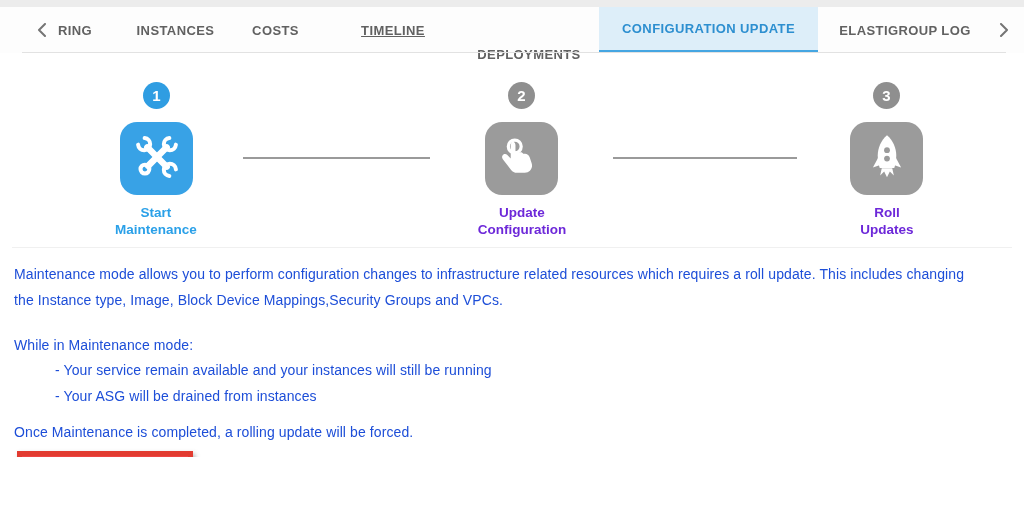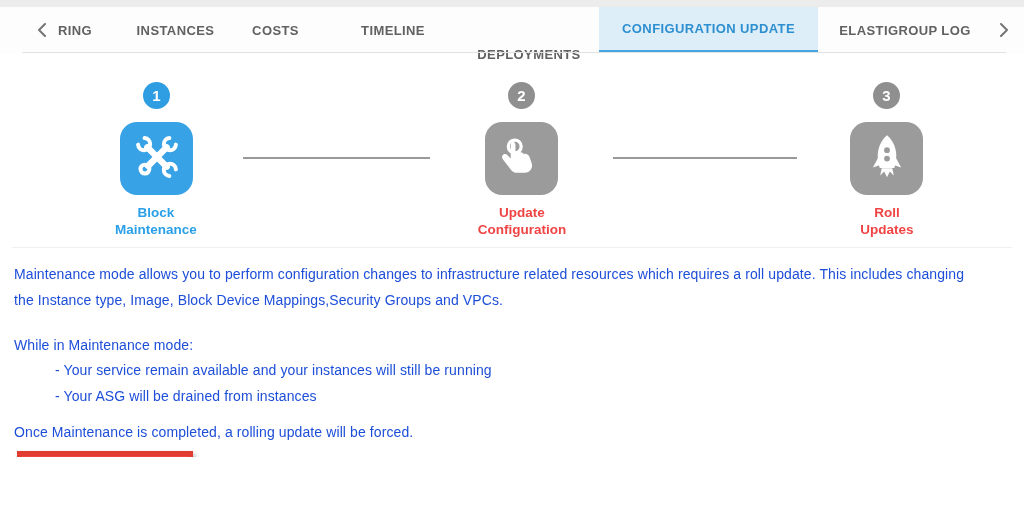--- a/index.html
+++ b/index.html
@@ -59,21 +59,21 @@
     position: absolute; width: 73px; height: 73px; border-radius: 17px;
     display: flex; align-items: center; justify-content: center;
   }
   .box-blue { background: #38a2e6; }
   .box-gray { background: #9b9b9b; }
   .step-label {
     position: absolute; width: 160px; text-align: center;
     font-size: 13.5px; font-weight: bold; line-height: 17px;
   }
   .label-blue { color: #2aa0e8; }
-  .label-gray { color: #ef4444; }
+  .label-gray { color: #6d28d9; }
   .connector {
     position: absolute; height: 2px; background: #9a9a9a;
   }
   .steps-separator {
     position: absolute; left: 12px; top: 247px; width: 1000px; height: 1px;
     background: #f0f0f0;
   }
 
   
   .bodyline {
@@ -115,21 +115,21 @@
 
     <div class="tab" style="left:46px; width:58px;">
       <span>RING</span>
     </div>
     <div class="tab" style="left:118px; width:115px;">
       <span>INSTANCES</span>
     </div>
     <div class="tab" style="left:228px; width:95px;">
       <span>COSTS</span>
     </div>
-    <div class="tab" style="left:340px; width:106px;">
+    <div class="tab" style="left:340px; width:106px;text-decoration:underline;">
       <span>TIMELINE</span>
     </div>
     <div class="tab" style="left:460px; width:138px;margin-top:24px;">
       <span>DEPLOYMENTS</span>
     </div>
     <div class="tab active" style="left:599px; width:219px;">
       <span>CONFIGURATION UPDATE</span>
     </div>
     <div class="tab" style="left:825px; width:160px;">
       <span>ELASTIGROUP LOG</span>
@@ -158,21 +158,21 @@
             <line x1="25" y1="47" x2="48" y2="24" stroke-width="8"></line>
             <path d="M 20.65 12.53 A 7.5 7.5 0 1 1 12.53 20.65" stroke-width="5"></path>
             <path d="M 51.35 59.47 A 7.5 7.5 0 1 1 59.47 51.35" stroke-width="5"></path>
             <path d="M 59.47 20.65 A 7.5 7.5 0 1 1 51.35 12.53" stroke-width="5"></path>
             <circle cx="21" cy="51" r="5.5" stroke-width="5"></circle>
           </g>
         </svg>
       </span>
     </div>
     <div class="step-label label-blue" style="left:76px; top:204px;">
-      <div>Block</div>
+      <div>Start</div>
       <div>Maintenance</div>
     </div>
 
     <div class="connector" style="left:243px; top:157px; width:187px;"></div>
 
     <div class="step-badge badge-gray" style="left:508px; top:82px;">
       <span>2</span>
     </div>
     <div class="step-icon-box box-gray" style="left:485px; top:122px;">
       <span>

